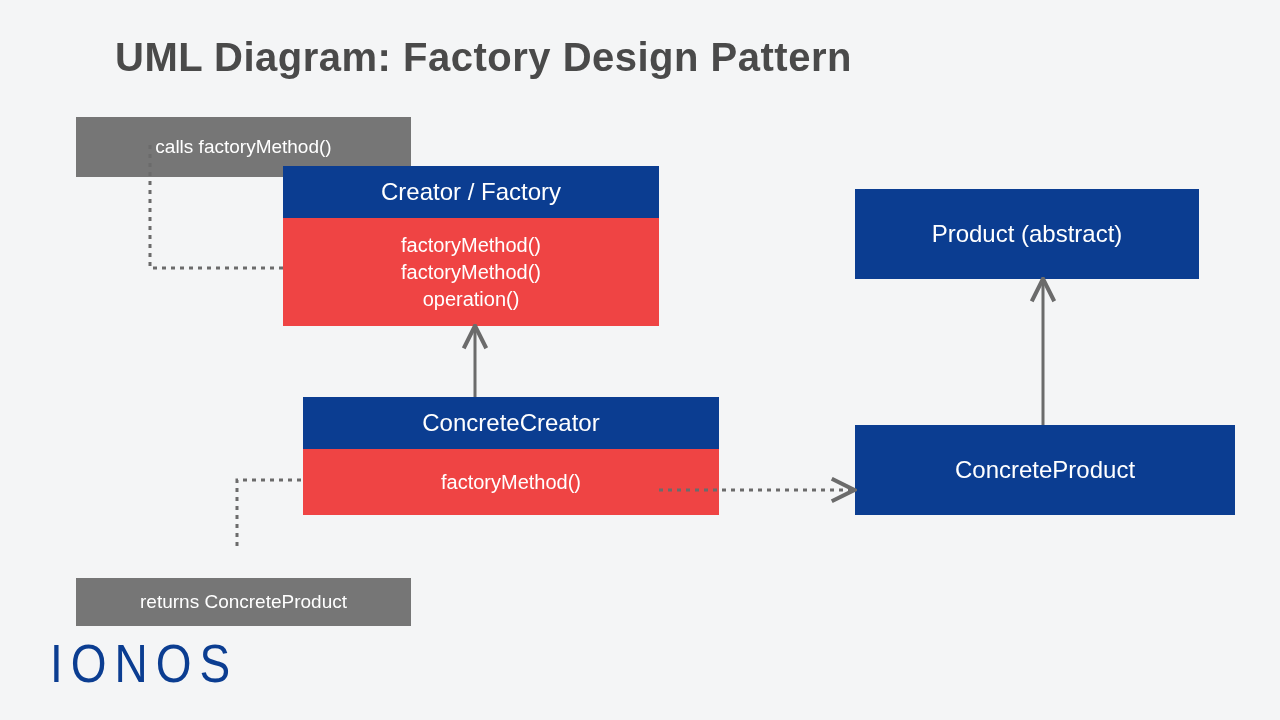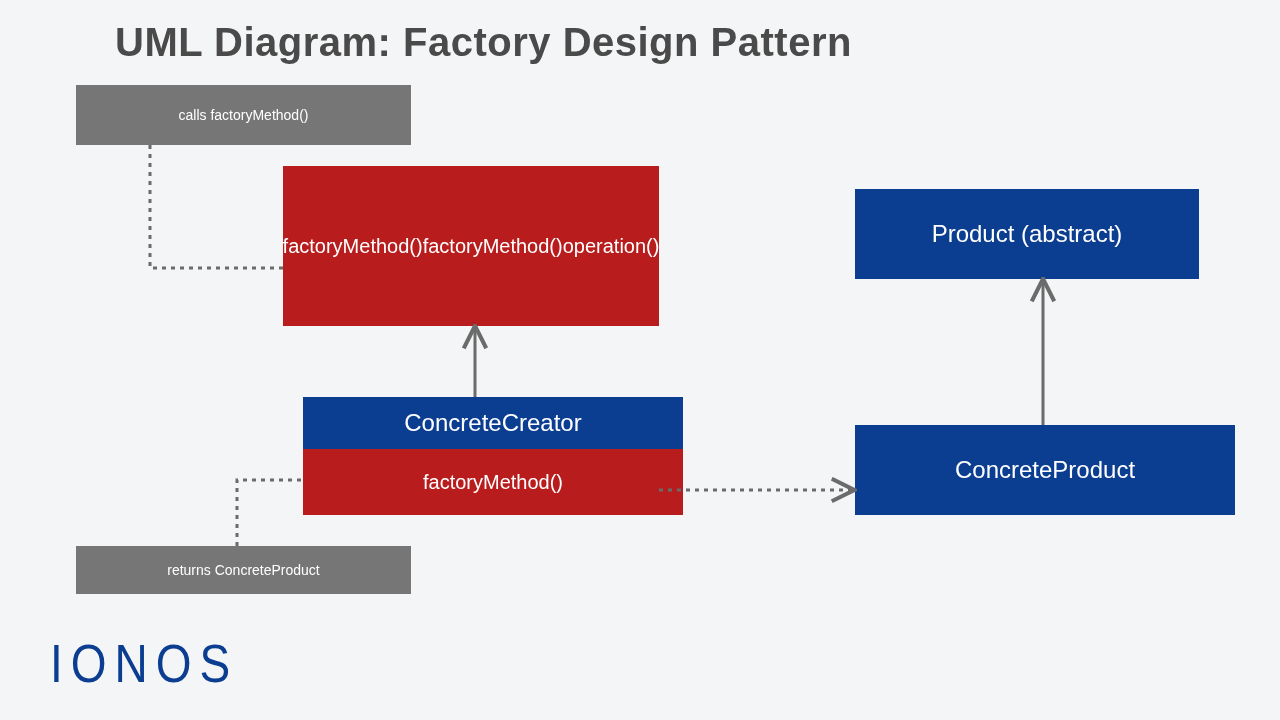--- a/index.html
+++ b/index.html
@@ -12,61 +12,63 @@
     overflow: hidden;
   }
   #stage {
     position: relative;
     width: 1280px;
     height: 720px;
   }
   .title {
     position: absolute;
     left: 115px;
-    top: 20px;
+    top: 35px;
     font-size: 40px;
     font-weight: 600;
     color: #4a4a4a;
     letter-spacing: 0.5px;
   }
   
   .note {
     position: absolute;
     background: #767676;
     color: #ffffff;
-    font-size: 14px;
+    font-size: 19px;
     font-weight: 400;
     display: flex;
     align-items: center;
     justify-content: center;
     text-align: center;
+    margin-top: 32px;
   }
   
   .uml {
     position: absolute;
     display: flex;
     flex-direction: column;
     box-sizing: border-box;
   }
   .uml .hdr {
     background: #0b3d91;
     color: #ffffff;
     font-size: 24px;
     font-weight: 400;
     display: flex;
     align-items: center;
     justify-content: center;
     text-align: center;
   }
   .uml .body {
-    background: #b91c1c;
+    background: #ef4444;
     color: #ffffff;
     font-size: 20px;
     font-weight: 400;
     display: flex;
+    flex-direction: column;
     align-items: center;
     justify-content: center;
     line-height: 1.35;
     flex: 1;
     text-align: center;
   }
   .uml.solid .hdr {
     flex: 1;
   }
   
@@ -94,28 +96,29 @@
 </head>
 <body>
 
 <div id="stage">
 
   <div class="title">UML Diagram: Factory Design Pattern</div>
 
   <div class="note" style="left:76px; top:85px; width:335px; height:60px;">calls factoryMethod()</div>
 
   <div class="uml" style="left:283px; top:166px; width:376px; height:160px;">
+    <div class="hdr" style="height:52px;">Creator / Factory</div>
     <div class="body">
       <div>factoryMethod()</div>
       <div>factoryMethod()</div>
       <div>operation()</div>
     </div>
   </div>
 
-  <div class="uml" style="left:303px; top:397px; width:380px; height:118px;">
+  <div class="uml" style="left:303px; top:397px; width:416px; height:118px;">
     <div class="hdr" style="height:52px;">ConcreteCreator</div>
     <div class="body">
       <div>factoryMethod()</div>
     </div>
   </div>
 
   <div class="uml solid" style="left:855px; top:189px; width:344px; height:90px;">
     <div class="hdr">Product (abstract)</div>
   </div>
 

